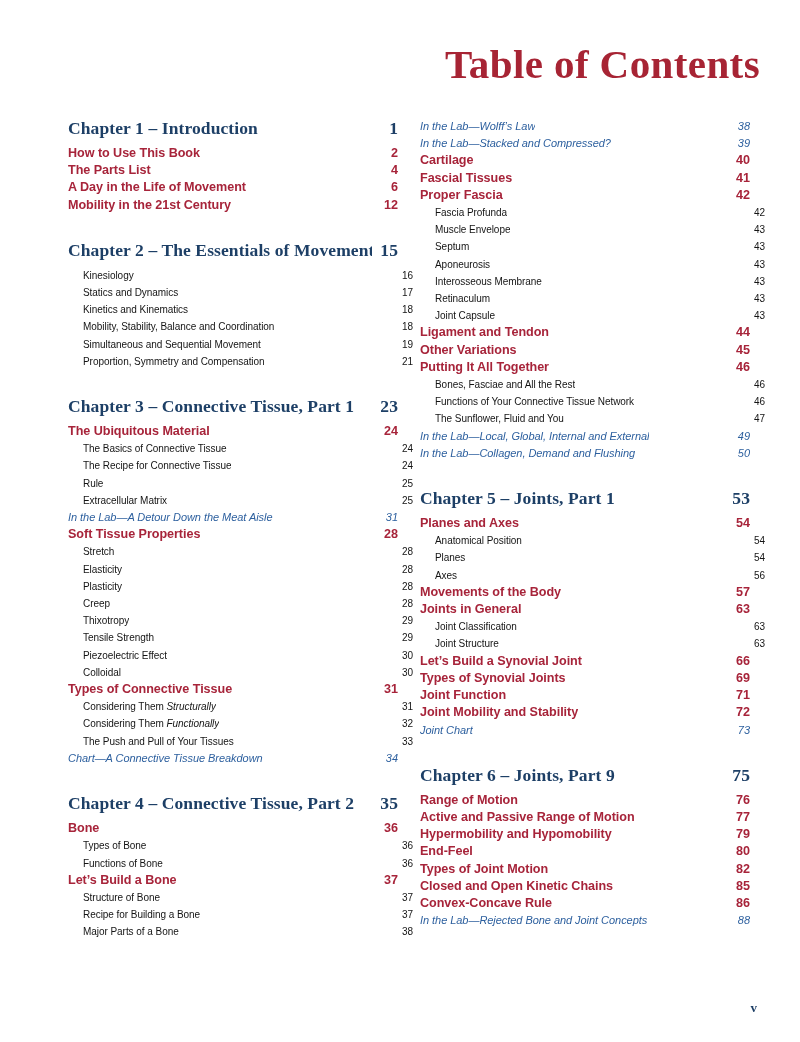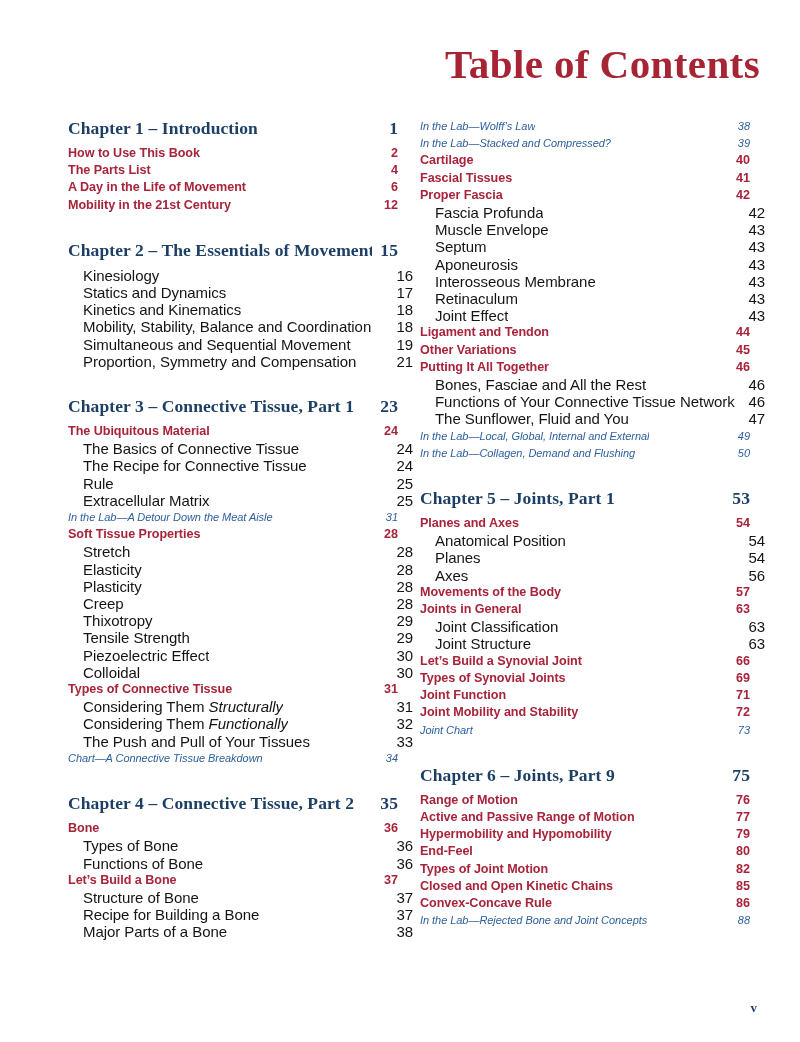--- a/index.html
+++ b/index.html
@@ -85,21 +85,21 @@
   .entry.lvl1 {
     font-size: 12.6px;
     font-weight: 700;
     color: #a7243a;
     line-height: 17.2px;
     padding-left: 0;
     letter-spacing: -0.05px;
   }
   
   .entry.lvl2 {
-    font-size: 15px;
+    font-size: 10px;
     font-weight: 400;
     color: #141414;
     line-height: 17.2px;
     padding-left: 15px;
     letter-spacing: -0.05px;
   }
 
   
   .entry.lab {
     font-size: 11px;
@@ -345,21 +345,21 @@
         </div>
         <div class="entry lvl2">
           <span class="label">Interosseous Membrane</span>
           <span class="pageno darkno">43</span>
         </div>
         <div class="entry lvl2">
           <span class="label">Retinaculum</span>
           <span class="pageno darkno">43</span>
         </div>
         <div class="entry lvl2">
-          <span class="label">Joint Effect</span>
+          <span class="label">Joint Capsule</span>
           <span class="pageno darkno">43</span>
         </div>
         <div class="entry lvl1">
           <span class="label">Ligament and Tendon</span>
           <span class="pageno redno">44</span>
         </div>
         <div class="entry lvl1">
           <span class="label">Other Variations</span>
           <span class="pageno redno">45</span>
         </div>

